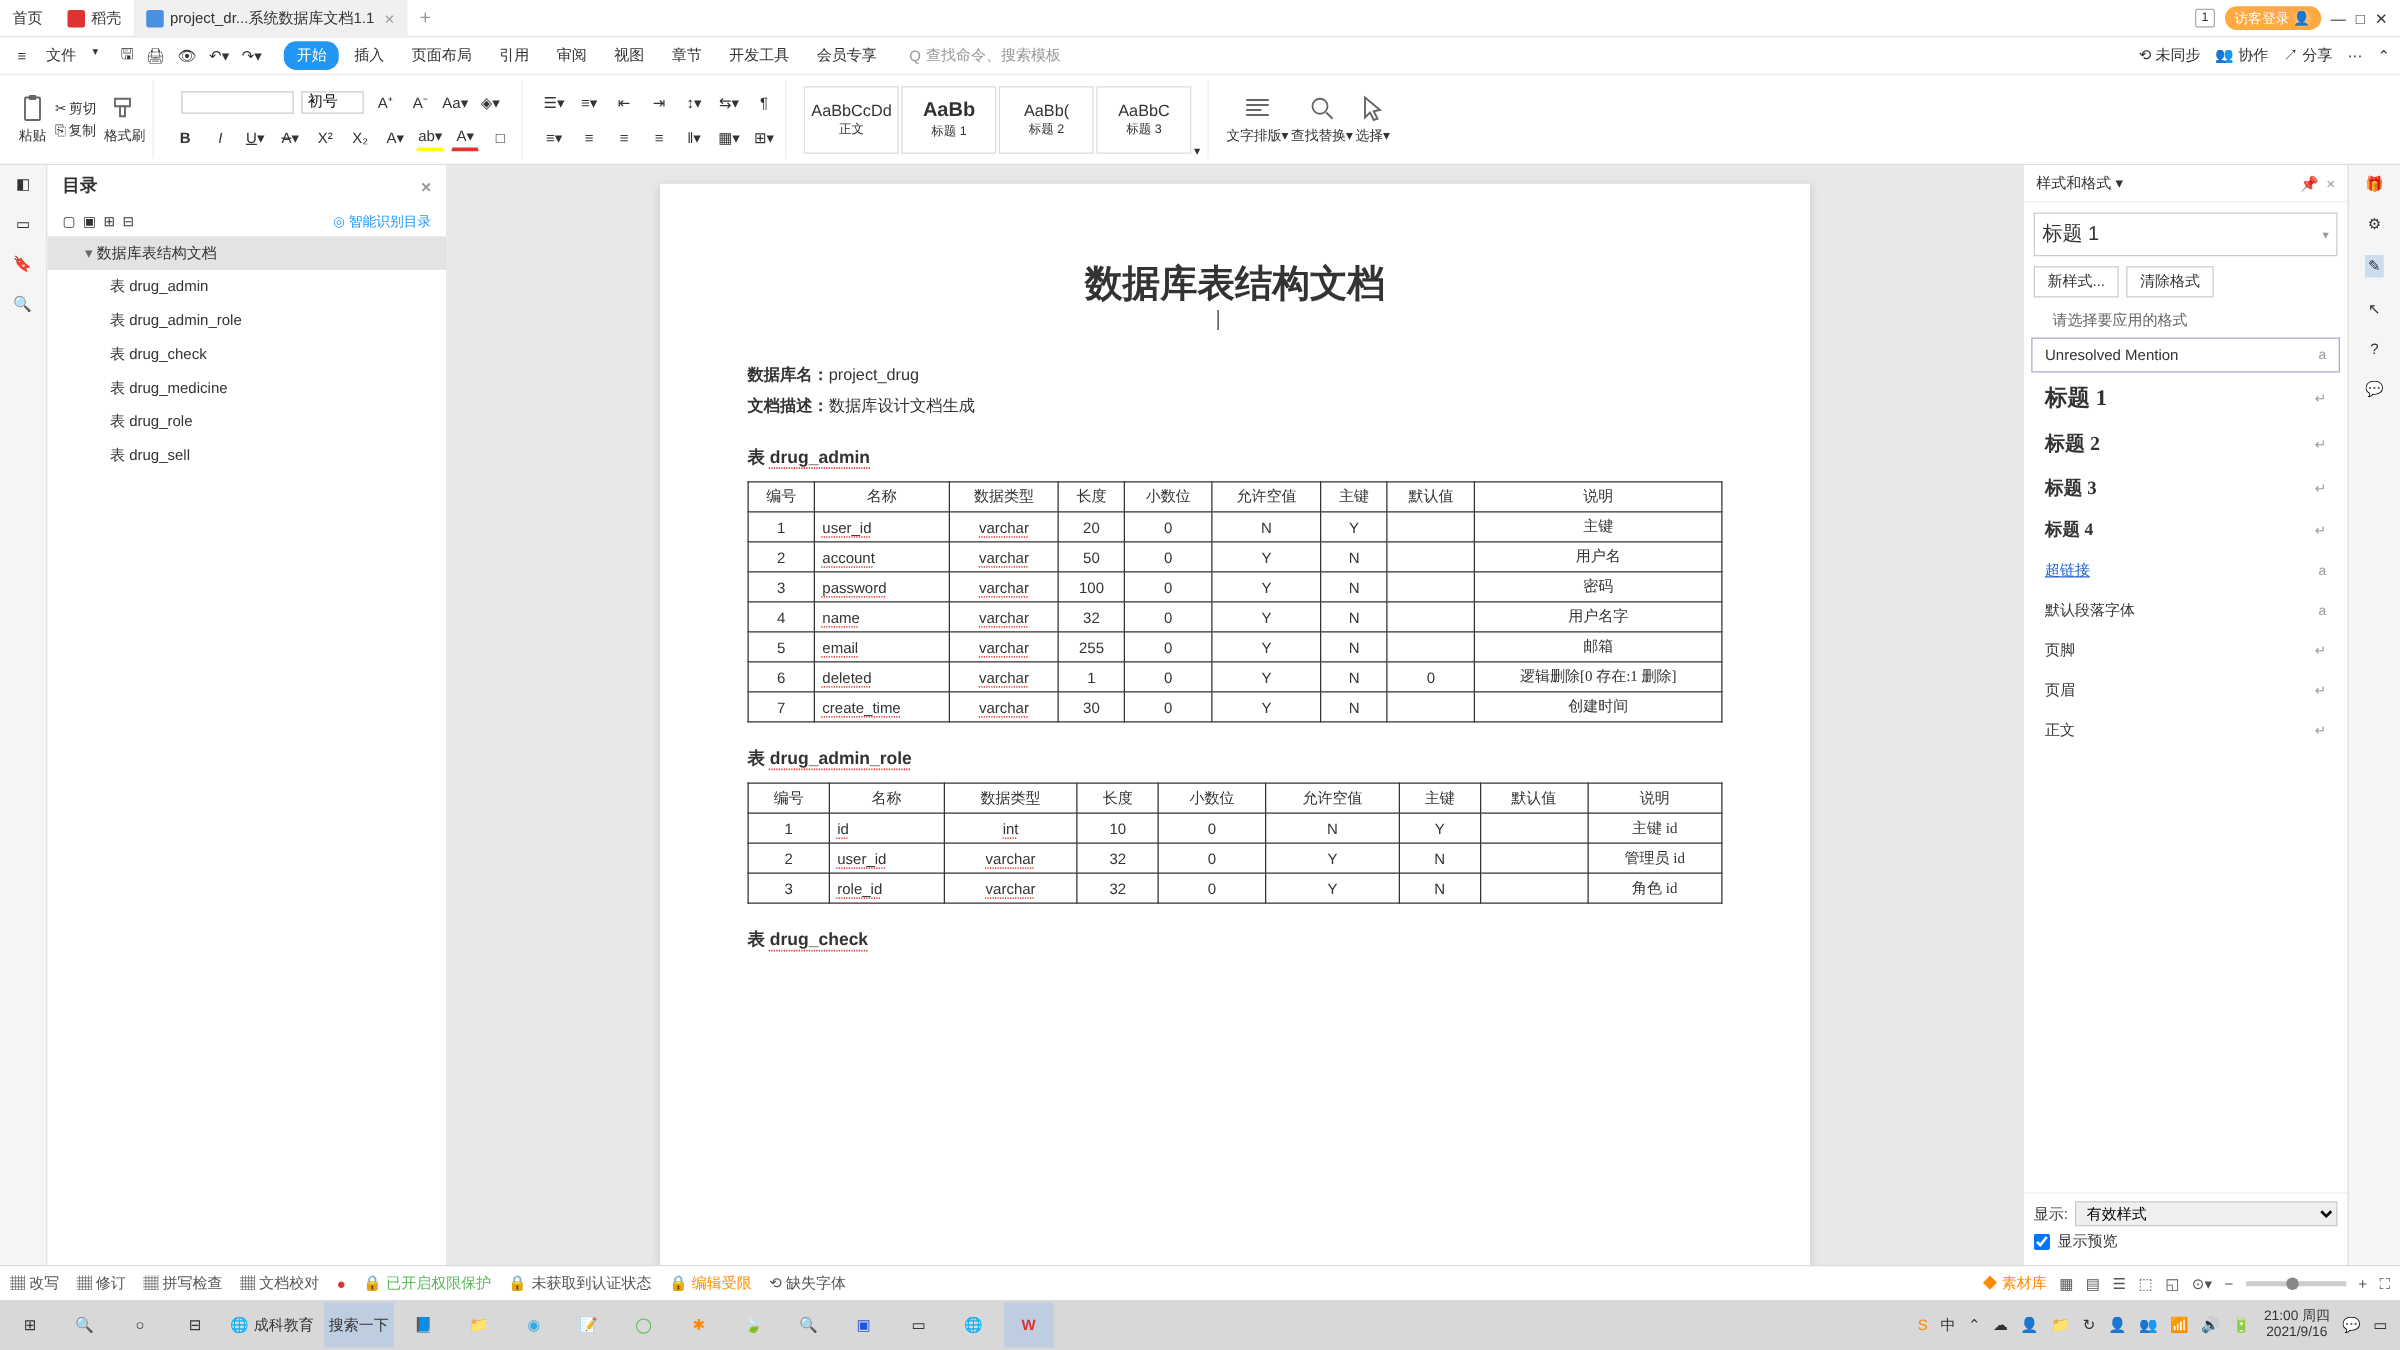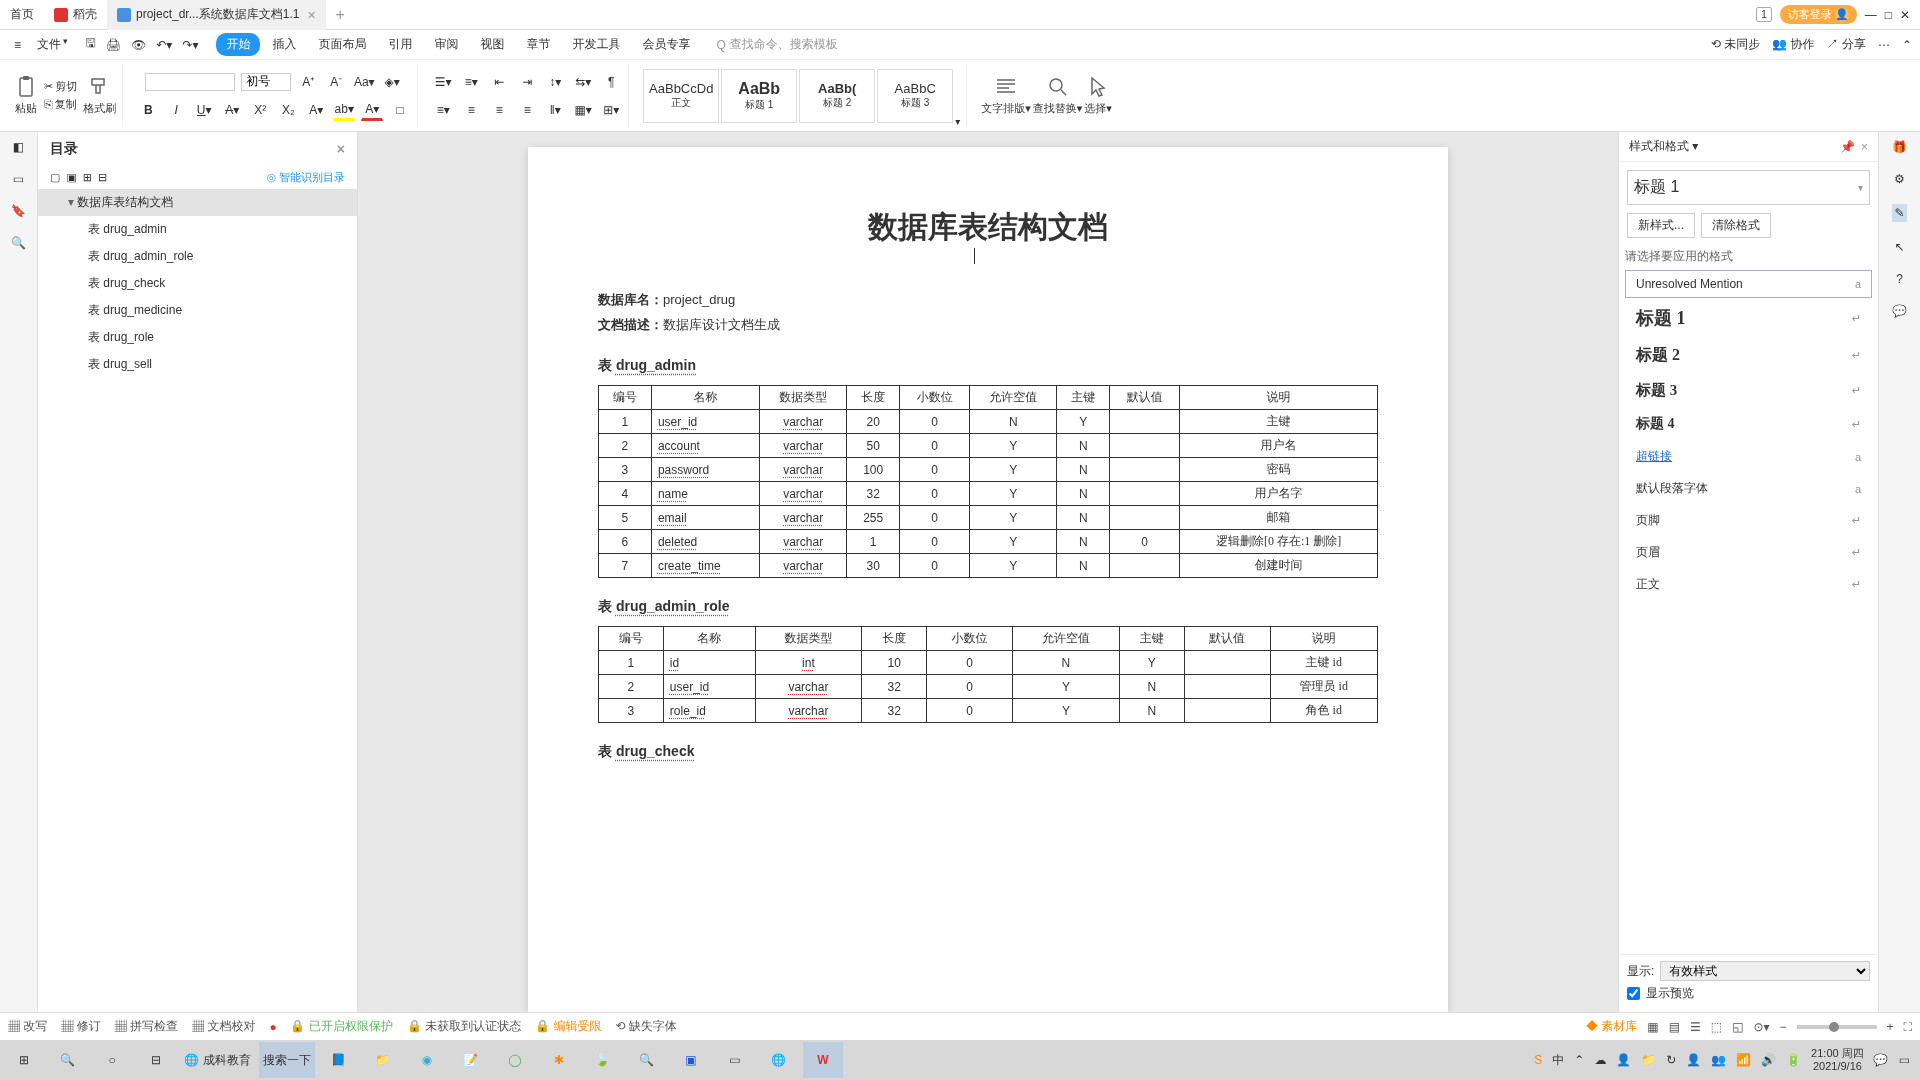--- a/index.html
+++ b/index.html
@@ -7,21 +7,21 @@
 .title-bar{height:30px;background:#fff;display:flex;align-items:center;border-bottom:1px solid #ddd;text-align:right;}
 .tab{padding:0 10px;height:30px;display:flex;align-items:center;gap:5px;cursor:pointer;}
 .tab.active{background:#f0f0f0;}
 .tab-icon{width:14px;height:14px;display:inline-block;}
 .tab-close{color:#999;font-size:14px;margin-left:3px;}
 .win-controls{margin-left:auto;display:flex;align-items:center;gap:8px;padding-right:10px;}
 .login-btn{background:#ffa940;color:#fff;padding:2px 8px;border-radius:10px;font-size:11px;display:flex;align-items:center;gap:3px;}
 .menubar{height:30px;background:#fff;display:flex;align-items:center;padding:0 8px;gap:6px;border-bottom:1px solid #eee;}
 .menu-left{display:flex;align-items:center;gap:4px;}
 .menu-btn{padding:2px 6px;cursor:pointer;}
-.file-menu{display:flex;align-items:flex-start;gap:2px;padding:2px 6px;}
+.file-menu{display:flex;align-items:flex-start;gap:13px;padding:2px 6px;}
 .quickbar{display:flex;align-items:center;gap:10px;margin-left:8px;}
 .tabs-row{display:flex;align-items:center;gap:2px;margin-left:12px;}
 .ribbon-tab{padding:3px 10px;cursor:pointer;border-radius:10px;}
 .ribbon-tab.active{background:#2196f3;color:#fff;}
 .search-box{display:flex;align-items:center;gap:4px;color:#999;margin-left:10px;}
 .right-menu{margin-left:auto;display:flex;align-items:center;gap:12px;}
 .ribbon{height:72px;background:#fff;display:flex;align-items:center;padding:4px 8px;border-bottom:1px solid #ddd;gap:8px;}
 .ribbon-group{display:flex;flex-direction:column;align-items:center;padding:0 6px;border-right:1px solid #eee;height:100%;justify-content:center;gap:2px;}
 .ribbon-group:last-child{border-right:none;}
 .rg-row{display:flex;align-items:center;gap:6px;}
@@ -55,21 +55,21 @@
 .dtable th{font-family:SimSun,serif;font-size:12px;font-weight:normal;}
 .dtable td.lft{text-align:left;}
 .dtable td.desc{font-family:SimSun,serif;}
 .cursor-caret{display:inline-block;width:1px;height:16px;background:#333;vertical-align:middle;margin-left:6px;}
 .right-panel{width:260px;background:#fff;border-left:1px solid #ddd;display:flex;flex-direction:column;}
 .rp-hdr{display:flex;align-items:center;justify-content:space-between;padding:6px 10px;border-bottom:1px solid #eee;font-size:12px;}
 .rp-hdr .controls{display:flex;gap:6px;color:#999;}
 .style-sel{border:1px solid #ccc;padding:6px;margin:8px;font-size:16px;font-family:SimSun,serif;display:flex;justify-content:space-between;align-items:center;}
 .rp-row{display:flex;gap:6px;padding:0 8px;}
 .rp-btn{border:1px solid #ccc;padding:3px 10px;font-size:12px;cursor:pointer;}
-.rp-hint{padding:10px 6px 4px;font-size:12px;color:#666;}
+.rp-hint{padding:10px 23px 4px;font-size:12px;color:#666;}
 .style-list{flex:1;overflow:auto;}
 .style-item{padding:6px 10px;display:flex;justify-content:space-between;align-items:center;border:1px solid transparent;margin:1px 6px;cursor:pointer;}
 .style-item.sel{border:1px solid #aac;}
 .style-item .nm.h1{font-size:18px;font-family:SimSun,serif;font-weight:bold;}
 .style-item .nm.h2{font-size:16px;font-family:SimSun,serif;font-weight:bold;}
 .style-item .nm.h3{font-size:15px;font-family:SimSun,serif;font-weight:bold;}
 .style-item .nm.h4{font-size:14px;font-family:SimSun,serif;font-weight:bold;}
 .style-item .nm.link{color:#2266cc;text-decoration:underline;font-size:12px;}
 .style-item .mark{color:#999;font-size:11px;}
 .rp-foot{border-top:1px solid #eee;padding:6px 8px;font-size:12px;}
@@ -223,21 +223,21 @@
   <div class="ribbon-group" style="flex-direction:row;gap:2px;">
     <div class="style-card">
         <span class="preview">AaBbCcDd</span>
         <span>正文</span>
       </div>
     <div class="style-card">
         <span class="preview" style="font-weight:bold;font-size:16px;">AaBb</span>
         <span>标题 1</span>
       </div>
     <div class="style-card">
-        <span class="preview" style="font-weight:bold;">AaBb(</span>
+        <span class="preview" style="font-weight:normal;">AaBb(</span>
         <span>标题 2</span>
       </div>
     <div class="style-card">
         <span class="preview">AaBbC</span>
         <span>标题 3</span>
       </div>
     <span style="align-self:flex-end;font-size:10px;">▾</span>
   </div>
   <div class="ribbon-group" style="flex-direction:row;">
     <div class="rg-big">

